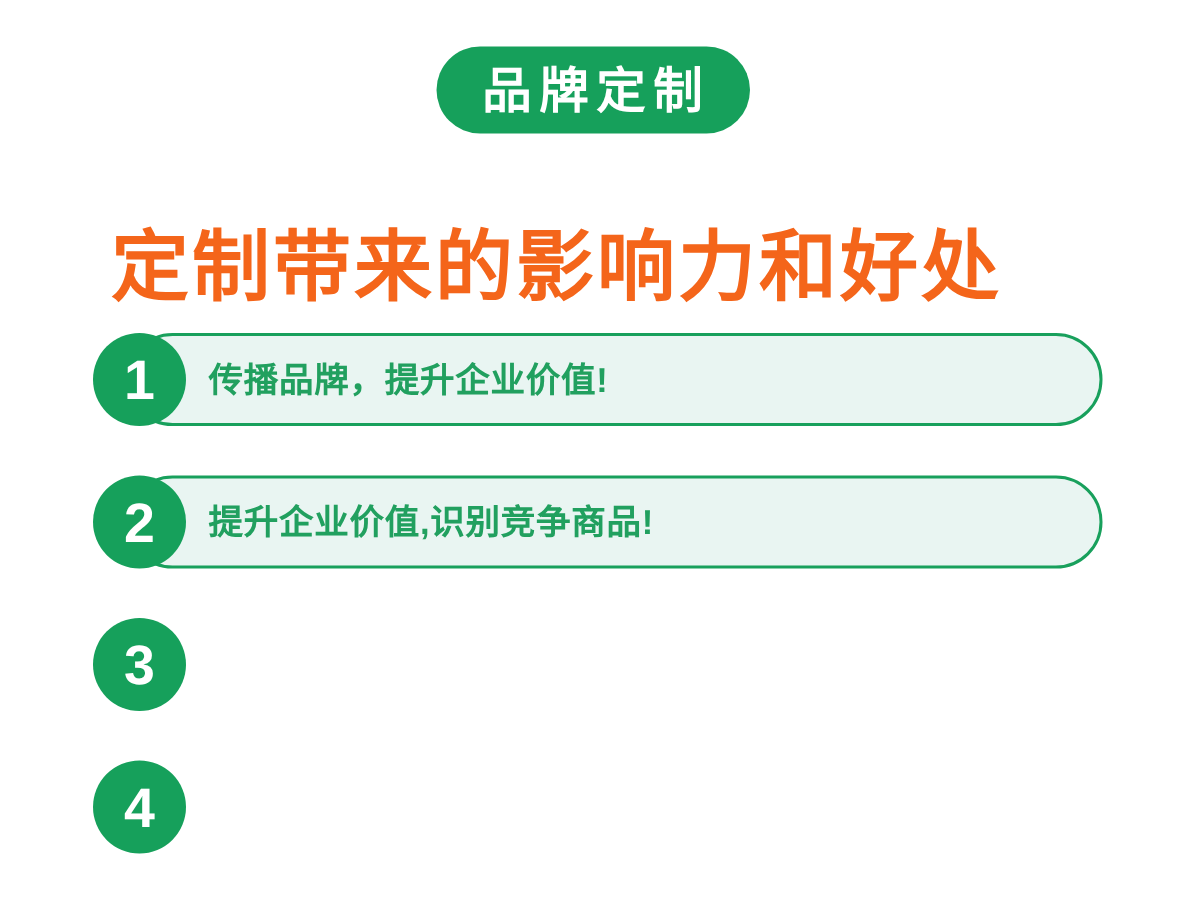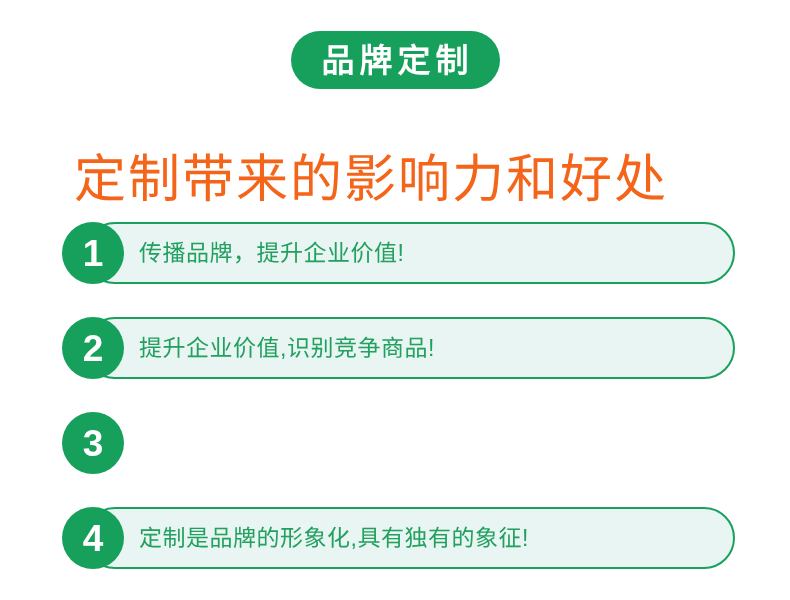--- a/index.html
+++ b/index.html
@@ -53,21 +53,21 @@
 
   
   .headline {
     position: absolute;
     left: 0;
     top: 112px;
     width: 742px;
     text-align: center;
     color: #f4651a;
     font-size: 52px;
-    font-weight: 400;
+    font-weight: 700;
     letter-spacing: 2px;
     line-height: 1.25;
     white-space: nowrap;
   }
 
   
   .benefit-list {
     position: absolute;
     left: 0;
     top: 222px;
@@ -92,21 +92,21 @@
     background: #e9f5f2;
     border: 2px solid #18a05c;
     border-radius: 31px;
     display: flex;
     align-items: center;
   }
   .pill-text {
     margin-left: 53px;
     color: #21a05f;
     font-size: 23px;
-    font-weight: 400;
+    font-weight: 700;
     letter-spacing: 0.5px;
     line-height: 1;
     white-space: nowrap;
   }
 
   .badge {
     position: absolute;
     left: 62px;
     top: 0;
     width: 62px;
@@ -148,20 +148,17 @@
         <span class="pill-text">提升企业价值,识别竞争商品!</span>
       </div>
       <div class="badge">2</div>
     </div>
 
     <div class="benefit-row">
       <div class="badge">3</div>
     </div>
 
     <div class="benefit-row">
-      <div class="pill">
-        <span class="pill-text">定制是品牌的形象化,具有独有的象征!</span>
-      </div>
       <div class="badge">4</div>
     </div>
 
   </div>
 </div>
 
 </body></html>

